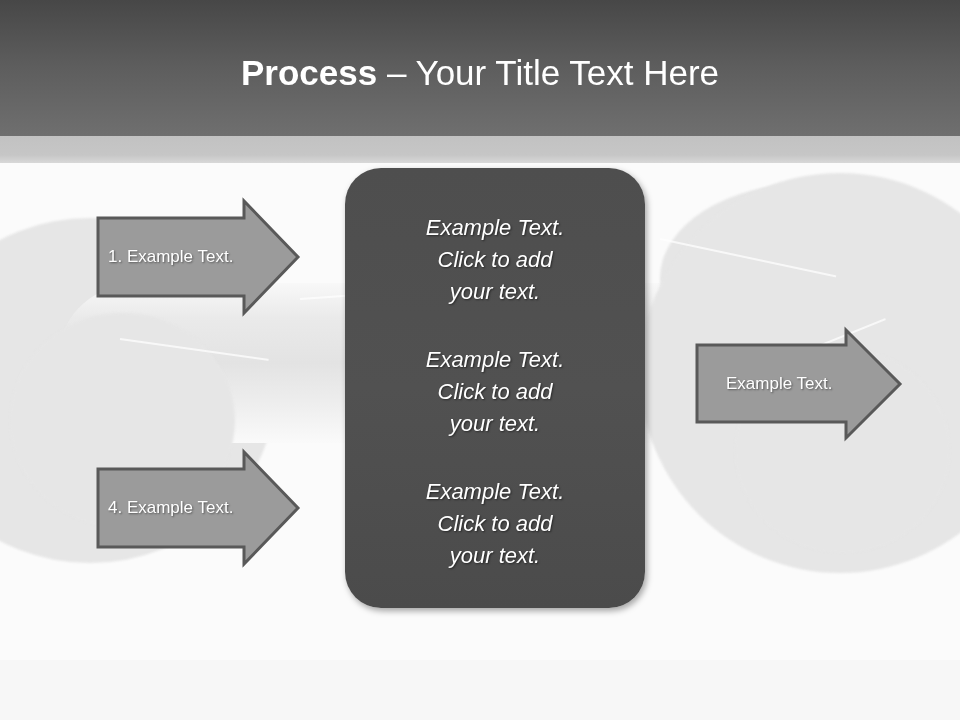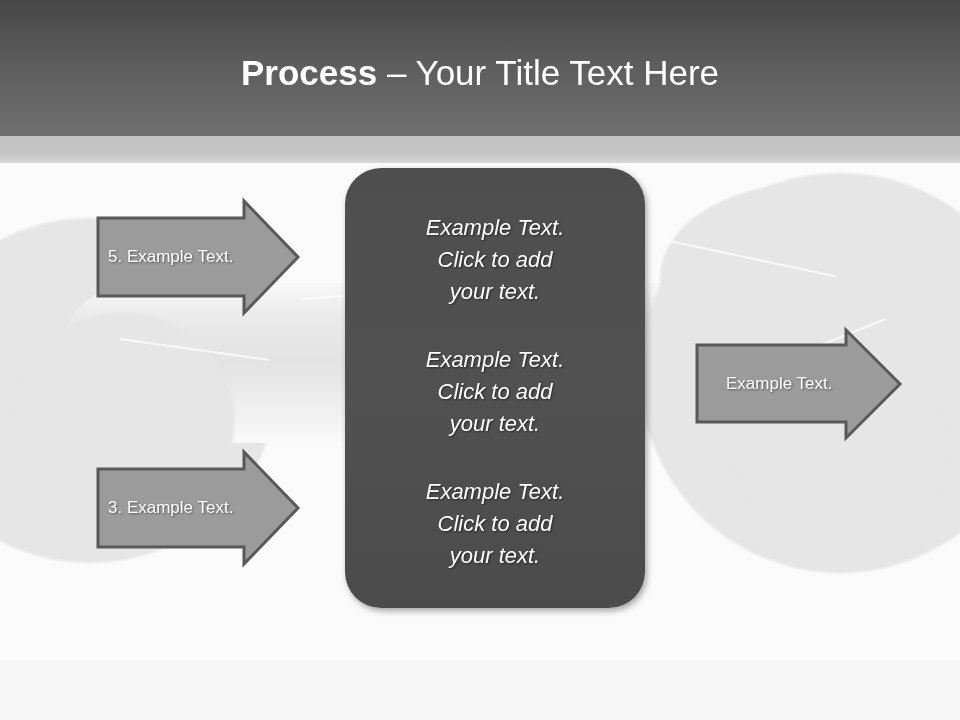--- a/index.html
+++ b/index.html
@@ -189,29 +189,29 @@
   <div class="header-bar"></div>
   <div class="header-title">
     <span class="t-strong">Process</span><span class="t-rest"> – Your Title Text Here</span>
   </div>
   <div class="header-accent"></div>
 
   <div class="arrow arrow-left arrow-a1">
     <svg width="204" height="116" viewBox="0 0 204 116">
       <polygon points="2,19 148,19 148,2 202,58 148,114 148,97 2,97" fill="#9b9b9b" stroke="#595959" stroke-width="3" stroke-linejoin="miter"></polygon>
     </svg>
-    <span class="arrow-label">5. Example Text.</span>
+    <span class="arrow-label">1. Example Text.</span>
   </div>
 
 
   <div class="arrow arrow-left arrow-a3">
     <svg width="204" height="116" viewBox="0 0 204 116">
       <polygon points="2,19 148,19 148,2 202,58 148,114 148,97 2,97" fill="#9b9b9b" stroke="#595959" stroke-width="3" stroke-linejoin="miter"></polygon>
     </svg>
-    <span class="arrow-label">3. Example Text.</span>
+    <span class="arrow-label">4. Example Text.</span>
   </div>
 
   <div class="center-panel">
     <div class="panel-block">Example Text.
 Click  to add
 your text.</div>
     <div class="panel-block">Example Text.
 Click  to add
 your text.</div>
     <div class="panel-block">Example Text.

